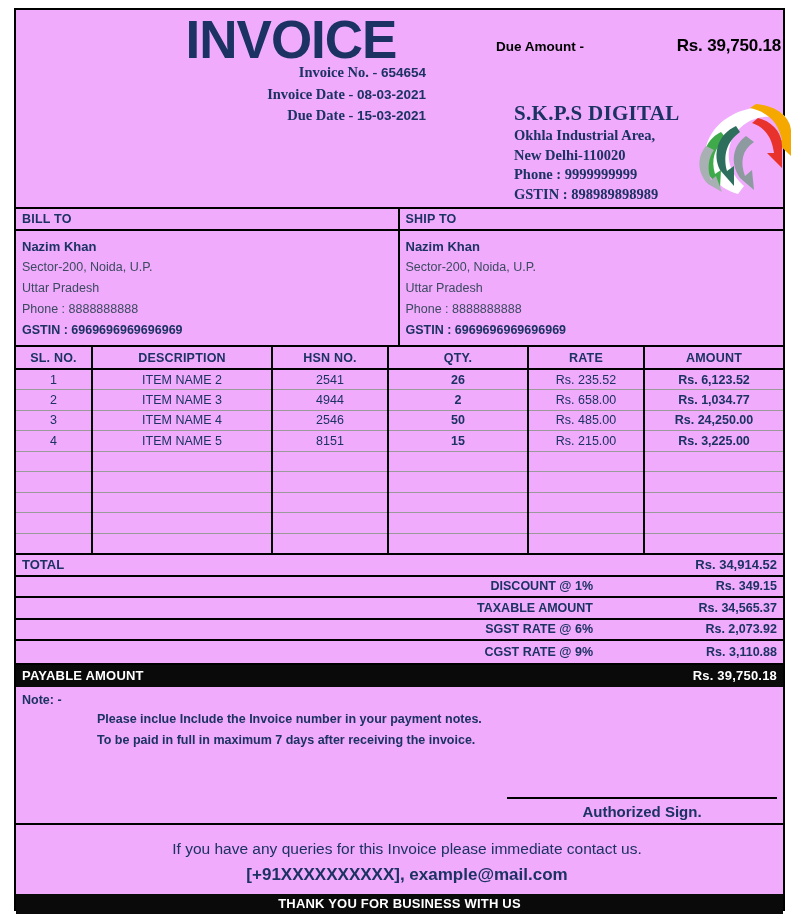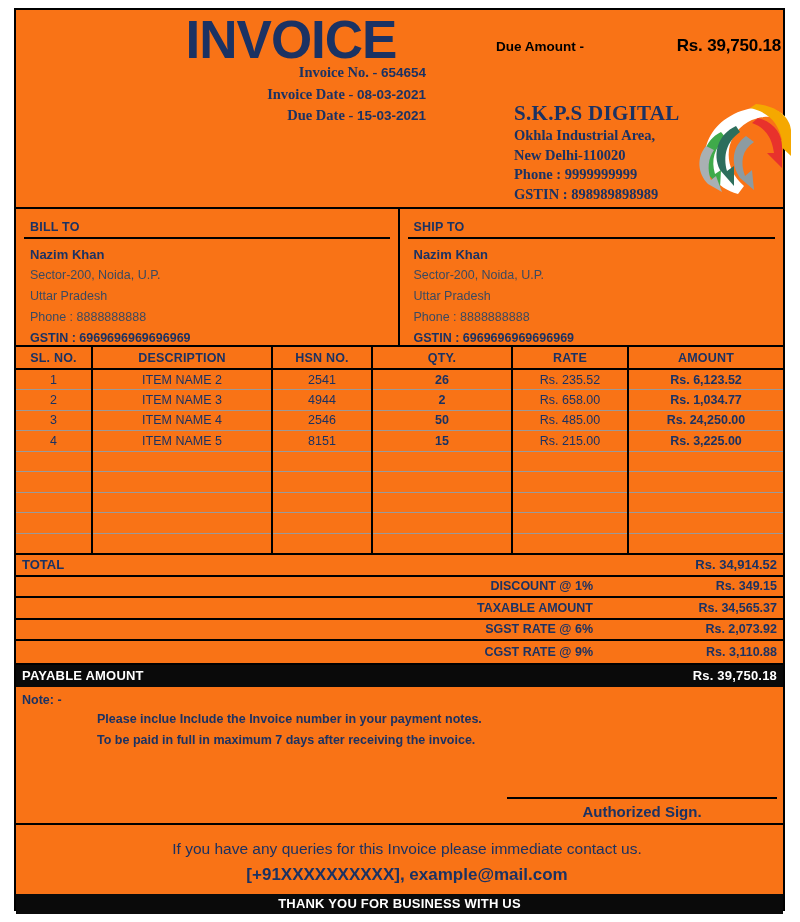--- a/index.html
+++ b/index.html
@@ -6,21 +6,21 @@
   body{
     width:800px;height:922px;overflow:hidden;
     font-family:"Liberation Sans", sans-serif;
     -webkit-font-smoothing:antialiased;
   }
   .page{
     position:absolute;left:14px;top:8px;
     width:771px;height:903px;
     border:2px solid #000;
     box-sizing:border-box;
-    background:#f97316;
+    background:#f0abfc;
   }
 
   
   .header{position:relative;height:197px;}
   .inv-title{
     position:absolute;left:150px;top:2px;width:250px;
     text-align:center;
     font-size:53px;line-height:55px;font-weight:bold;
     color:#1b3263;letter-spacing:-1px;
     font-family:"Liberation Sans", sans-serif;
@@ -50,21 +50,21 @@
   .logo{position:absolute;left:672px;top:86px;width:105px;height:104px;}
 
   
   .parties{
     display:flex;
     border-top:2px solid #000;
     border-bottom:2px solid #000;
     height:140px;
     box-sizing:border-box;
   }
-  .party{width:50%;box-sizing:border-box;padding:8px;}
+  .party{width:50%;box-sizing:border-box;padding:0;}
   .party.left{border-right:2px solid #000;}
   .party-hd{
     font-size:12.5px;font-weight:bold;color:#1b3263;
     padding:3px 0 3px 6px;border-bottom:2px solid #000;
     letter-spacing:.2px;
   }
   .party-body{padding:5px 0 0 6px;}
   .p-name{font-size:13px;font-weight:bold;color:#1b3263;line-height:21px;}
   .p-line{font-size:12.5px;color:#3b4a60;line-height:21px;}
   .p-gstin{font-size:12.5px;font-weight:bold;color:#1b3263;line-height:21px;}
@@ -84,21 +84,21 @@
     font-weight:bold;border-bottom:2px solid #000;height:22px;
     letter-spacing:.2px;
   }
   table.items tbody tr:last-child td{border-bottom:2px solid #000;}
   td.c-sl{width:76px;}
   td.c-desc,th.c-desc{width:180px;margin-left:35px;}
   td.c-hsn{width:100px;}
   td.c-qty{width:140px;font-weight:bold;}
   td.c-rate{width:116px;}
   td.c-amt{font-weight:bold;}
-  th.c-sl{width:76px;margin-top:8px;}th.c-hsn{width:100px;}th.c-qty{width:140px;}th.c-rate{width:116px;}
+  th.c-sl{width:76px;margin-top:8px;}th.c-hsn{width:116px;}th.c-qty{width:140px;}th.c-rate{width:116px;}
   td.empty{height:20.5px;}
 
   
   .total-row{
     display:flex;justify-content:space-between;
     border-bottom:2px solid #000;
     padding:2px 6px 3px 6px;
     font-size:13px;font-weight:bold;color:#1b3263;
   }
   .summary{display:flex;border-bottom:2px solid #000;flex-direction:column;}

